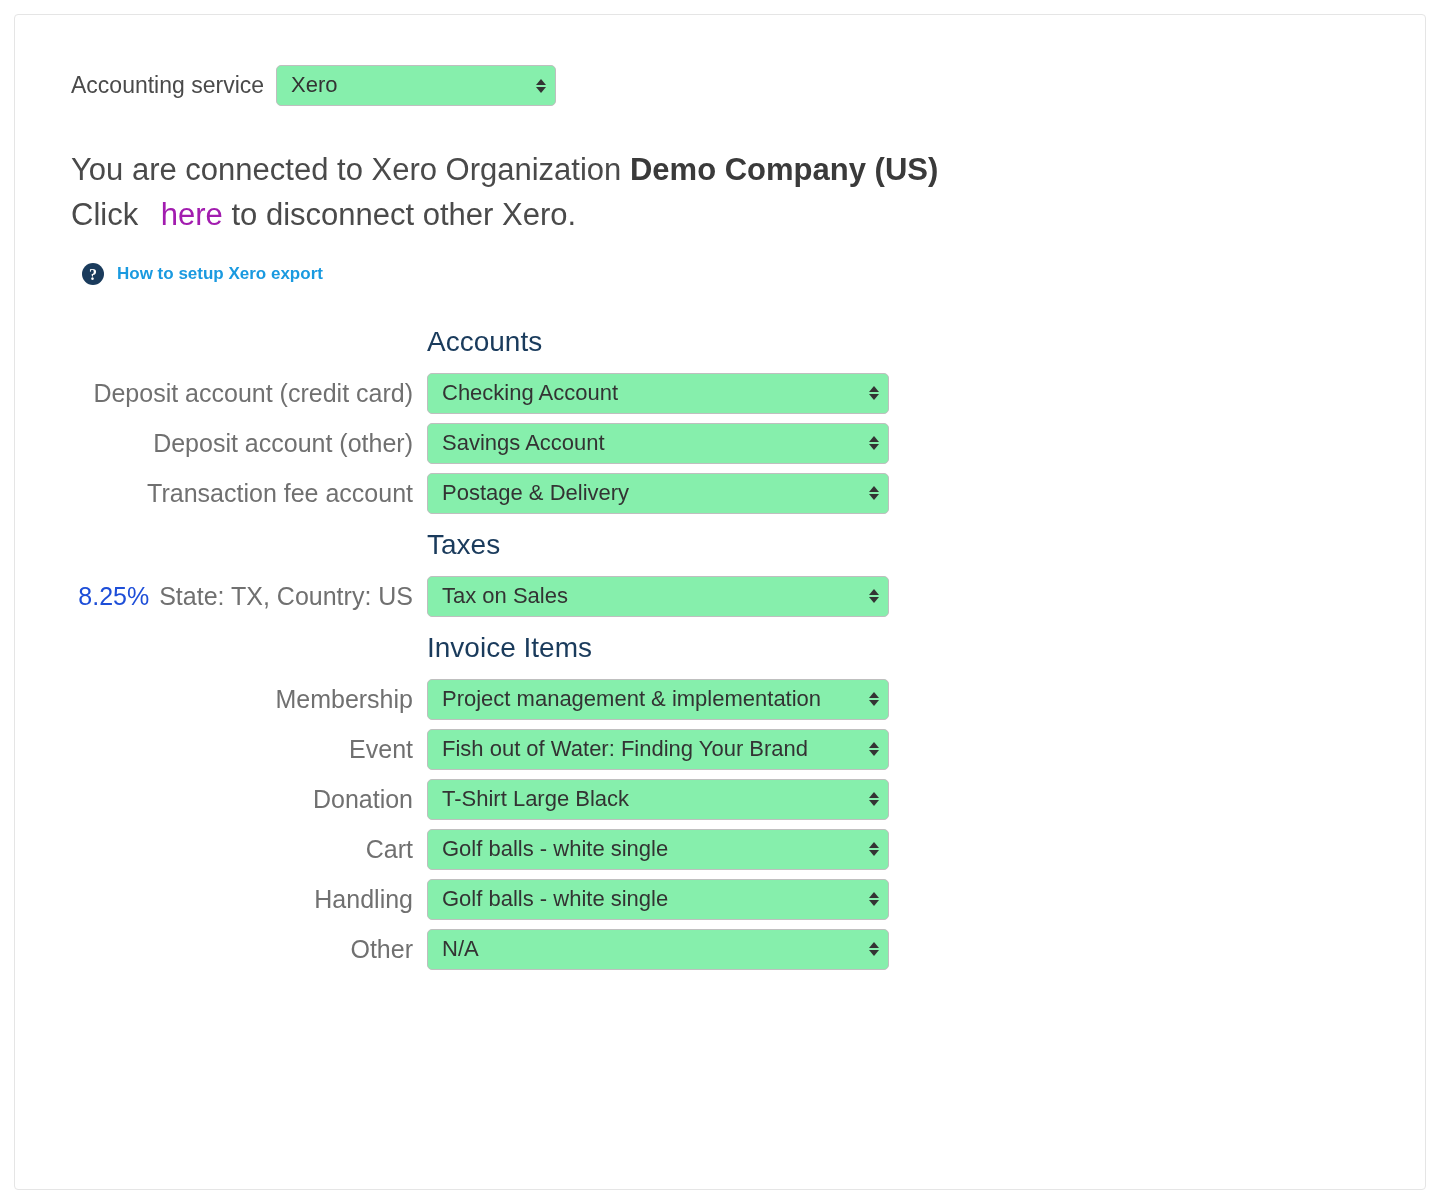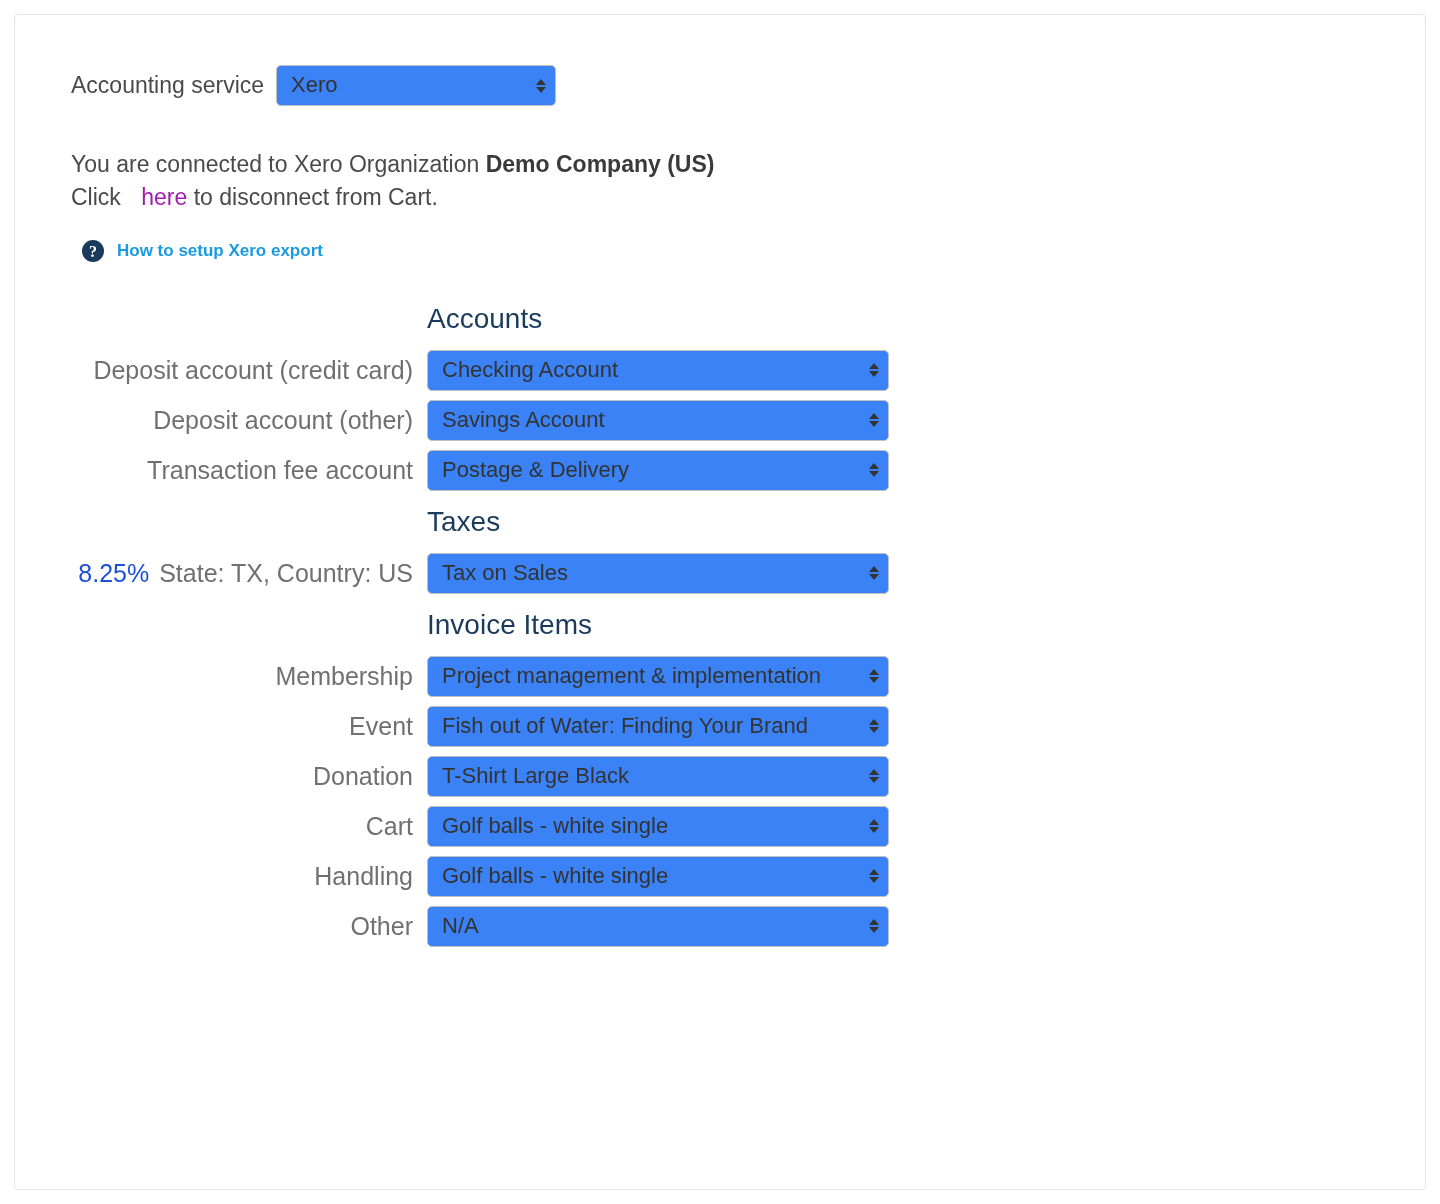--- a/index.html
+++ b/index.html
@@ -28,21 +28,21 @@
     .select-wrap {
       position: relative;
       display: inline-block;
     }
     .select {
       appearance: none;
       -webkit-appearance: none;
       -moz-appearance: none;
       font-size: 22px;
       color: #333;
-      background: #3b82f6;
+      background: #86efac;
       border: 1px solid #bfbfbf;
       border-radius: 5px;
       padding: 7px 42px 7px 14px;
       height: 41px;
       line-height: 1.1;
       cursor: pointer;
       min-width: 280px;
       text-overflow: ellipsis;
       white-space: nowrap;
       overflow: hidden;
@@ -66,21 +66,21 @@
       border-right: 5px solid transparent;
       border-bottom: 6px solid #333;
     }
     .chev .tri-down {
       width: 0; height: 0;
       border-left: 5px solid transparent;
       border-right: 5px solid transparent;
       border-top: 6px solid #333;
     }
     .status-text {
-      font-size: 23px;
+      font-size: 31px;
       color: #4a4a4a;
       line-height: 1.45;
       margin-bottom: 24px;
     }
     .status-text .bold { font-weight: 600; color: #3a3a3a; }
     .status-text a { color: #a21caf; text-decoration: none; cursor: pointer; margin-left: 14px; }
     .help-row {
       display: flex;
       align-items: center;
       gap: 12px;
@@ -147,21 +147,21 @@
       </select>
       <span class="chev">
         <span class="tri-up"></span>
           <span class="tri-down"></span>
       </span>
     </span>
   </div>
 
   <p class="status-text">
     <span>You are connected to Xero Organization </span><span class="bold">Demo Company (US)</span><br>
-    <span>Click </span><a>here</a><span> to disconnect from Cart.</span>
+    <span>Click </span><a>here</a><span> to disconnect other Xero.</span>
   </p>
 
   <div class="help-row">
     <span class="help-icon">
       <svg viewBox="0 0 24 24" width="24" height="24">
         <circle cx="12" cy="12" r="11" fill="#1a3b5c"></circle>
         <text x="12" y="17.5" text-anchor="middle" font-size="16" font-weight="bold" fill="#fff" font-family="Georgia, serif">?</text>
       </svg>
     </span>
     <a class="help-link">How to setup Xero export</a>

